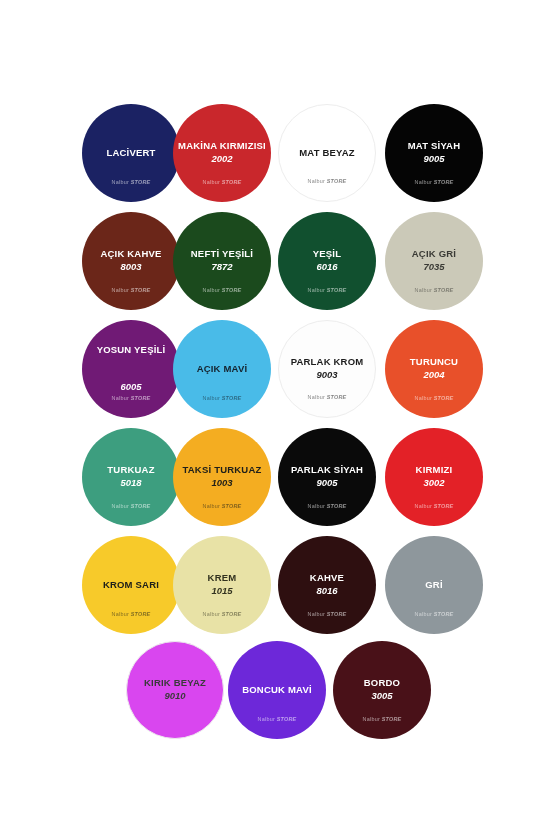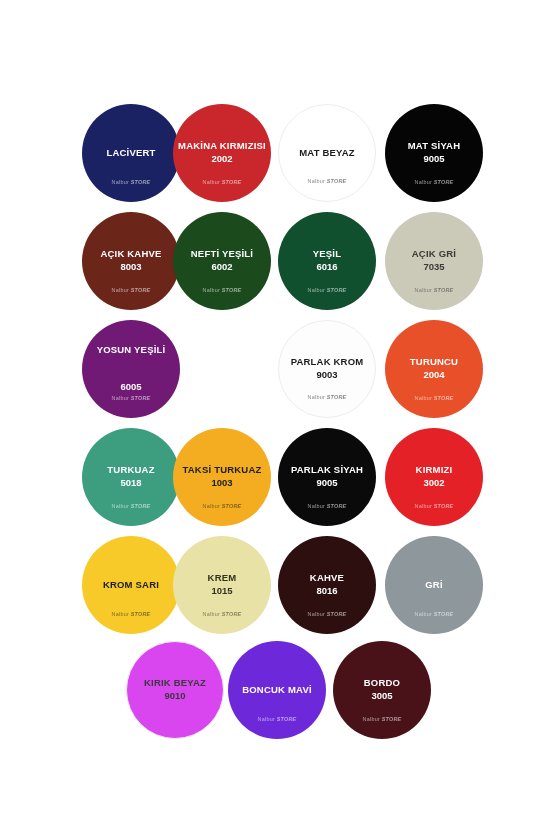--- a/index.html
+++ b/index.html
@@ -43,20 +43,21 @@
     padding: 0 4px;
     white-space: nowrap;
   }
 
   .swatch-code {
     font-size: 9.5px;
     font-weight: bold;
     text-align: center;
     line-height: 1.2;
     margin-top: 1px;
+    font-style: italic;
   }
 
   .swatch-code:empty {
     display: none;
   }
 
   .swatch-watermark {
     position: absolute;
     bottom: 17px;
     left: 0;
@@ -99,36 +100,40 @@
       <div class="swatch-code">9005</div>
       <div class="swatch-watermark"><span>Nalbur</span> <span class="wm-store">STORE</span></div>
     </div>
     <div class="swatch" style="left: 82px; top: 212px; width: 98px; height: 98px; background: rgb(107, 38, 25); color: rgb(255, 255, 255);">
       <div class="swatch-name">AÇIK KAHVE</div>
       <div class="swatch-code">8003</div>
       <div class="swatch-watermark"><span>Nalbur</span> <span class="wm-store">STORE</span></div>
     </div>
     <div class="swatch" style="left: 173px; top: 212px; width: 98px; height: 98px; background: rgb(27, 74, 29); color: rgb(255, 255, 255);">
       <div class="swatch-name">NEFTİ YEŞİLİ</div>
-      <div class="swatch-code">6002</div>
+      <div class="swatch-code">7872</div>
       <div class="swatch-watermark"><span>Nalbur</span> <span class="wm-store">STORE</span></div>
     </div>
     <div class="swatch" style="left: 278px; top: 212px; width: 98px; height: 98px; background: rgb(17, 80, 47); color: rgb(255, 255, 255);">
       <div class="swatch-name">YEŞİL</div>
       <div class="swatch-code">6016</div>
       <div class="swatch-watermark"><span>Nalbur</span> <span class="wm-store">STORE</span></div>
     </div>
     <div class="swatch" style="left: 385px; top: 212px; width: 98px; height: 98px; background: rgb(203, 201, 184); color: rgb(58, 58, 53);">
       <div class="swatch-name">AÇIK GRİ</div>
       <div class="swatch-code">7035</div>
       <div class="swatch-watermark"><span>Nalbur</span> <span class="wm-store">STORE</span></div>
     </div>
     <div class="swatch" style="left: 82px; top: 320px; width: 98px; height: 98px; background: #701a75; color: rgb(255, 255, 255); gap: 24px;">
       <div class="swatch-name">YOSUN YEŞİLİ</div>
       <div class="swatch-code">6005</div>
+      <div class="swatch-watermark"><span>Nalbur</span> <span class="wm-store">STORE</span></div>
+    </div>
+    <div class="swatch" style="left: 173px; top: 320px; width: 98px; height: 98px; background: rgb(73, 187, 232); color: rgb(21, 35, 46);">
+      <div class="swatch-name">AÇIK MAVİ</div>
       <div class="swatch-watermark"><span>Nalbur</span> <span class="wm-store">STORE</span></div>
     </div>
     <div class="swatch" style="left: 278px; top: 320px; width: 98px; height: 98px; background: rgb(253, 253, 253); color: rgb(28, 28, 28); border: 1px solid rgb(237, 237, 237);">
       <div class="swatch-name">PARLAK KROM</div>
       <div class="swatch-code">9003</div>
       <div class="swatch-watermark"><span>Nalbur</span> <span class="wm-store">STORE</span></div>
     </div>
     <div class="swatch" style="left: 385px; top: 320px; width: 98px; height: 98px; background: rgb(232, 80, 42); color: rgb(255, 255, 255);">
       <div class="swatch-name">TURUNCU</div>
       <div class="swatch-code">2004</div>

